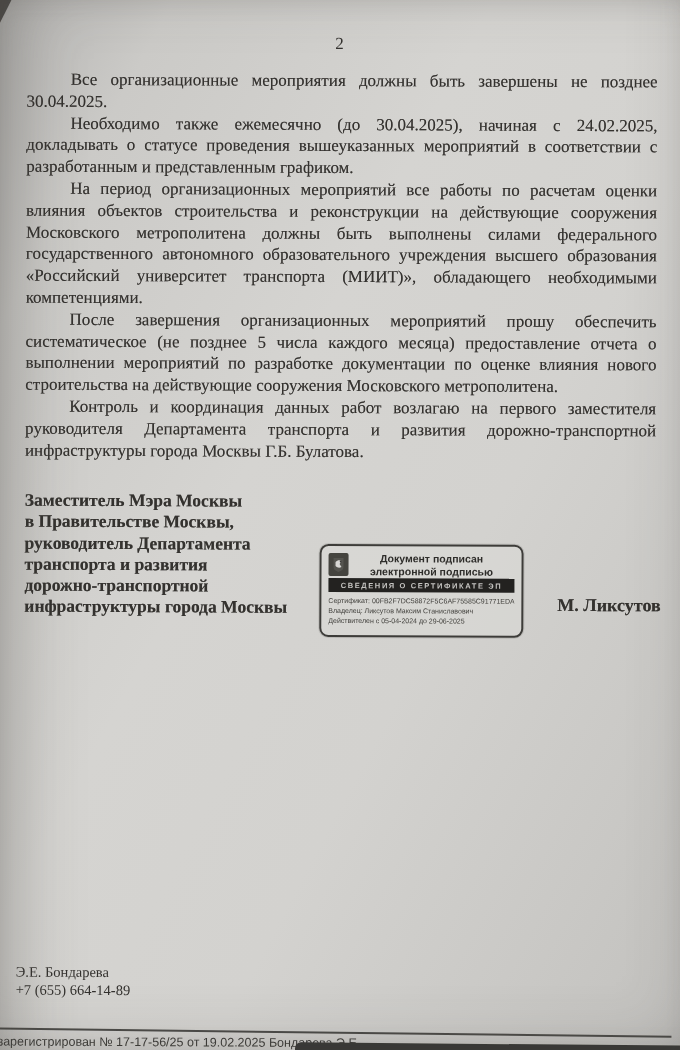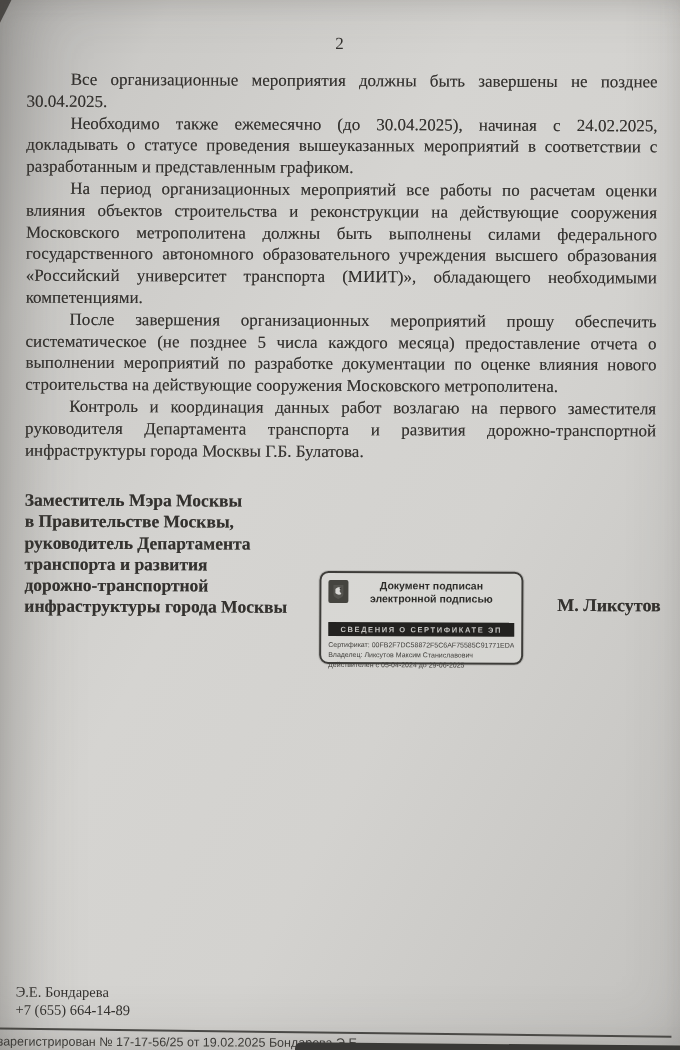--- a/index.html
+++ b/index.html
@@ -46,48 +46,48 @@
     text-shadow: 0 0 .6px rgba(52,50,47,.6);
   }
 
   .signer-name {
     position: absolute; left: 560px; top: 594px;
     font-weight: bold; font-size: 18px;
     text-shadow: 0 0 .6px rgba(52,50,47,.6);
   }
 
   .stamp {
-    position: absolute; left: 322px; top: 571px; width: 186px; height: 78px;
+    position: absolute; left: 322px; top: 544px; width: 186px; height: 78px;
     border: 2px solid #3d3c39; border-radius: 9px;
     background: rgba(219,218,215,.55);
     padding: 6px 7px 5px 7px;
     font-family: "Liberation Sans", sans-serif;
     box-shadow: 0 0 0 1px rgba(61,60,57,.15);
   }
   .stamp-head { display: flex; align-items: center; }
   .emblem {
     width: 20px; height: 23px; flex: 0 0 auto;
     background: #45443f; border-radius: 2px;
     display: inline-flex; align-items: center; justify-content: center;
   }
   .stamp-title {
     flex: 1; text-align: center;
     font-weight: bold; font-size: 10.5px; line-height: 12.5px; color: #2e2d2a;
   }
   .stamp-banner {
-    margin-top: 18px;
+    margin-top: 1px;
     background: #232220; color: #c6c5c2;
     font-size: 7.5px; letter-spacing: 1.6px; font-weight: bold;
     text-align: center; padding: 2.5px 0 2px 0;
     white-space: nowrap; overflow: hidden;
   }
   .stamp-info { margin-top: 4px; font-size: 7px; line-height: 10px; color: #403f3b; white-space: nowrap; overflow: hidden; }
 
   .contact {
-    position: absolute; left: 20px; top: 984px;
+    position: absolute; left: 20px; top: 964px;
     font-size: 14.5px; line-height: 18px;
   }
 
   .footer-rule {
     position: absolute; left: 0; top: 1029px; width: 676px; height: 2px;
     background: #4c4b48;
     transform: rotate(0.45deg); transform-origin: left center;
   }
   .footer-text {
     position: absolute; left: 2px; top: 1036px;

